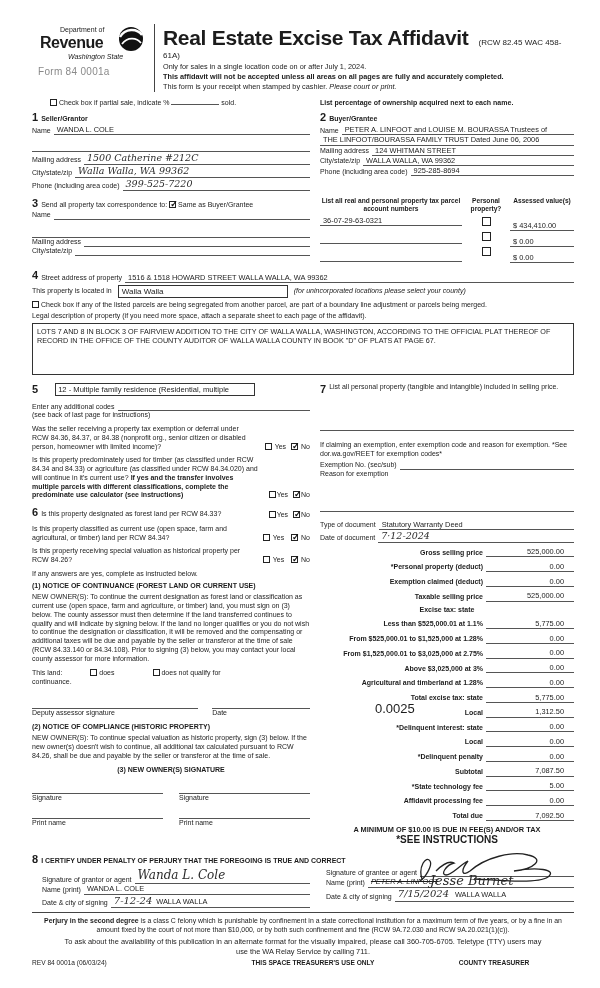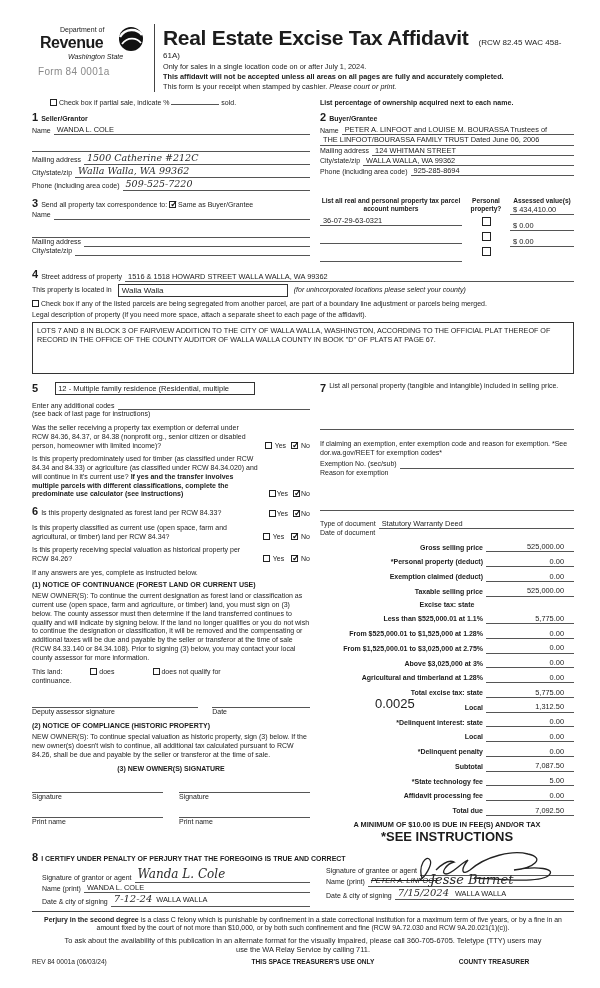--- a/index.html
+++ b/index.html
@@ -125,21 +125,21 @@
       <div class="frow">
             <span class="lbl">Mailing address</span>
             <span class="fill hw">1500 Catherine   #212C</span>
           </div>
       <div class="frow">
             <span class="lbl">City/state/zip</span>
             <span class="fill hw">Walla Walla, WA 99362</span>
           </div>
       <div class="frow">
             <span class="lbl">Phone (including area code)</span>
-            <span class="fill hw">509-525-7220</span>
+            <span class="fill hw">399-525-7220</span>
           </div>
     </div>
     <div class="col-r">
       <div><span class="snum">2</span><b>Buyer/Grantee</b></div>
       <div class="frow">
             <span class="lbl">Name</span>
             <span class="fill val">PETER A. LINFOOT and LOUISE M. BOURASSA Trustees of</span>
           </div>
       <div class="frow">
             <span class="fill val">THE LINFOOT/BOURASSA FAMILY TRUST Dated June 06, 2006</span>
@@ -194,21 +194,21 @@
             </div>
       </div>
       <div class="ppcol">
         <div class="hcell">Personal property?</div>
         <div style="margin-top:5px;"><span class="cb" style="width:9px;height:9px;"></span></div>
         <div style="margin-top:4px;"><span class="cb" style="width:9px;height:9px;"></span></div>
         <div style="margin-top:4px;"><span class="cb" style="width:9px;height:9px;"></span></div>
       </div>
       <div class="avcol">
         <div class="hcell">Assessed value(s)</div>
-        <div class="frow" style="margin-top:0;">
+        <div class="frow" style="margin-top:16px;">
               <span class="fill val">$ 434,410.00</span>
             </div>
         <div class="frow" style="margin-top:6px;">
               <span class="fill val">$ 0.00</span>
             </div>
         <div class="frow" style="margin-top:6px;">
               <span class="fill val">$ 0.00</span>
             </div>
       </div>
     </div>
@@ -324,20 +324,21 @@
       <div class="frow" style="margin-top:24px;">
             <span class="fill"></span>
           </div>
 
       <div class="frow" style="margin-top:8px;">
             <span class="lbl">Type of document</span>
             <span class="fill val">Statutory Warranty Deed</span>
           </div>
       <div class="frow">
             <span class="lbl">Date of document</span>
+            <span class="fill hw">7·12-2024</span>
           </div>
 
       <div class="taxrow">
             <span class="tl">Gross selling price</span>
             <span class="tv">525,000.00</span>
           </div>
       <div class="taxrow">
             <span class="tl">*Personal property (deduct)</span>
             <span class="tv">0.00</span>
           </div>
@@ -406,21 +407,21 @@
       <div class="taxrow">
             <span class="tl">Affidavit processing fee</span>
             <span class="tv">0.00</span>
           </div>
       <div class="taxrow">
             <span class="tl">Total due</span>
             <span class="tv">7,092.50</span>
           </div>
 
       <div class="center bold" style="margin-top:4px; font-size:7.4px;">A MINIMUM OF $10.00 IS DUE IN FEE(S) AND/OR TAX</div>
-      <div class="center bold" style="font-size:13px;">*SEE INSTRUCTIONS</div>
+      <div class="center bold" style="font-size:10px;">*SEE INSTRUCTIONS</div>
     </div>
   </div>
 
   <div style="margin-top:6px;">
     <div><span class="snum">8</span><b>I CERTIFY UNDER PENALTY OF PERJURY THAT THE FOREGOING IS TRUE AND CORRECT</b></div>
     <div class="two-col" style="margin-top:2px;">
       <div class="col-l" style="padding-left:10px;">
         <div class="frow">
               <span class="lbl">Signature of grantor or agent</span>
               <span class="fill hw" style="font-size:12px;">Wanda L. Cole</span>

